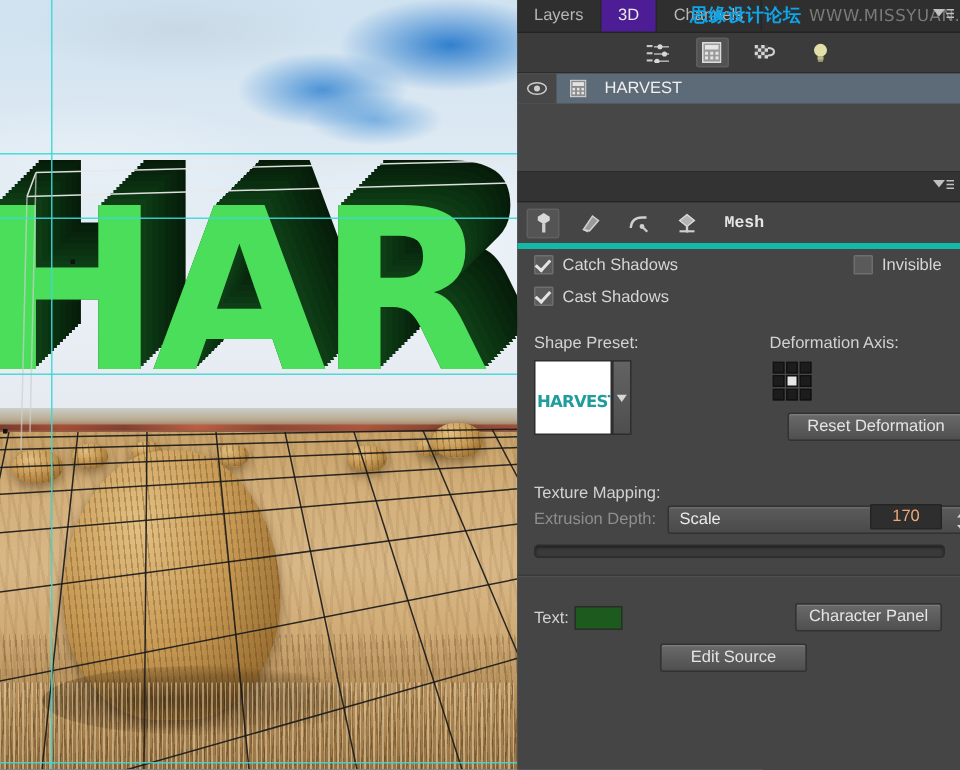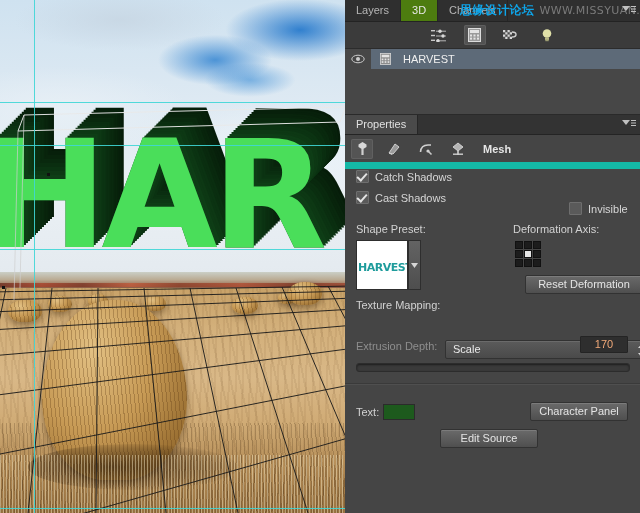--- a/index.html
+++ b/index.html
@@ -106,21 +106,21 @@
   
   .tabstrip{
     position:relative;height:21px;background:#2f2f2f;
     border-bottom:1px solid #232323;
   }
   .tab{
     float:left;height:21px;line-height:21px;padding:0 11px;
     font-size:11px;color:#b6b6b6;background:#2f2f2f;
     border-right:1px solid #262626;cursor:default;
   }
-  .tab.active{background:#4d7c0f;color:#e8e8e8;}
+  .tab.active{background:#4c1d95;color:#e8e8e8;}
   .panel-menu{
     position:absolute;right:4px;top:4px;width:14px;height:12px;
   }
   .watermark{
     position:absolute;left:115px;top:1px;height:19px;line-height:19px;
     font-size:12px;color:#7d7d7d;white-space:nowrap;letter-spacing:.4px;
     font-family:"DejaVu Sans", sans-serif;
   }
   .watermark .cn{font-weight:bold;color:#0ea5e9;}
   .watermark .url{font-size:11px;color:#7a7a7a;margin-left:5px;}
@@ -157,21 +157,22 @@
   .proptab .tab{height:19px;line-height:19px;background:#4a4a4a;color:#e0e0e0;}
   .proptab .rest{position:absolute;left:0;top:0;right:0;height:19px;background:#333;z-index:0;}
   .proptab .tabwrap{position:relative;z-index:1;float:left;}
 
   .propbody{
     background:#454545;height:456px;position:relative;
     color:#d2d2d2;font-size:11px;
   }
   .meshbar{
     height:27px;display:flex;align-items:center;padding-left:6px;gap:10px;
-    border-bottom:7px solid #14b8a6;
+    border-bottom:4px solid #14b8a6;
+    font-family:Liberation Mono, monospace;
   }
   .mbtn{width:22px;height:20px;display:flex;align-items:center;justify-content:center;border-radius:2px;}
   .mbtn.sel{background:#545454;box-shadow:inset 0 0 0 1px #606060;}
   .mesh-label{font-weight:bold;color:#e6e6e6;font-size:11px;margin-left:4px;}
 
   .row{position:absolute;}
   .chk{
     display:inline-flex;align-items:center;gap:6px;font-size:11px;color:#d6d6d6;
   }
   .box{
@@ -393,23 +394,20 @@
                 <rect x="9" y="9.6" width="2" height="2"></rect>
             </g>
           </svg>
         </div>
         <div class="layer-name">HARVEST</div>
       </div>
     </div>
 
     <div class="proptab">
       <div class="rest"></div>
-      <div class="tabwrap">
-        <div class="tab active">Properties</div>
-      </div>
       <svg class="panel-menu" style="top:3px;" viewBox="0 0 14 12">
         <polygon points="0,2 8,2 4,7" fill="#c0c0c0"></polygon>
         <rect x="9" y="2" width="5" height="1" fill="#c0c0c0"></rect>
         <rect x="9" y="4.5" width="5" height="1" fill="#c0c0c0"></rect>
         <rect x="9" y="7" width="5" height="1" fill="#c0c0c0"></rect>
       </svg>
     </div>
 
     <div class="propbody">
 
@@ -448,21 +446,21 @@
           <span class="box on"></span>
           <span>Cast Shadows</span>
         </span>
       </div>
       <div class="row" style="left:11px;top:35px;">
         <span class="chk">
           <span class="box on"></span>
           <span>Catch Shadows</span>
         </span>
       </div>
-      <div class="row" style="left:224px;top:35px;margin-top:32px;">
+      <div class="row" style="left:224px;top:35px;">
         <span class="chk">
           <span class="box"></span>
           <span>Invisible</span>
         </span>
       </div>
 
       <div class="row" style="left:11px;top:88px;">Shape Preset:</div>
       <div class="row preset-wrap" style="left:11px;top:105px;">
         <div class="preset-box">
           <div class="preset-text">HARVEST</div>
@@ -481,21 +479,21 @@
         <div class="dcell"></div>
         <div class="dcell"></div>
         <div class="dcell on"></div>
         <div class="dcell"></div>
         <div class="dcell"></div>
         <div class="dcell"></div>
         <div class="dcell"></div>
       </div>
       <div class="row btn" style="left:165px;top:140px;width:118px;margin-left:15px;">Reset Deformation</div>
 
-      <div class="row" style="left:11px;top:164px;">Texture Mapping:</div>
+      <div class="row" style="left:11px;top:188px;">Texture Mapping:</div>
       <div class="row select" style="left:100px;top:171px;width:207px;">
         <span>Scale</span>
         <svg class="spin" viewBox="0 0 7 13">
           <polygon points="3.5,0 7,4 0,4" fill="#d8d8d8"></polygon>
           <polygon points="3.5,13 0,9 7,9" fill="#d8d8d8"></polygon>
         </svg>
       </div>
 
       <div class="row dim" style="left:11px;top:205px;">Extrusion Depth:</div>
       <div class="row numfield" style="left:235px;top:201px;width:48px;">170</div>

